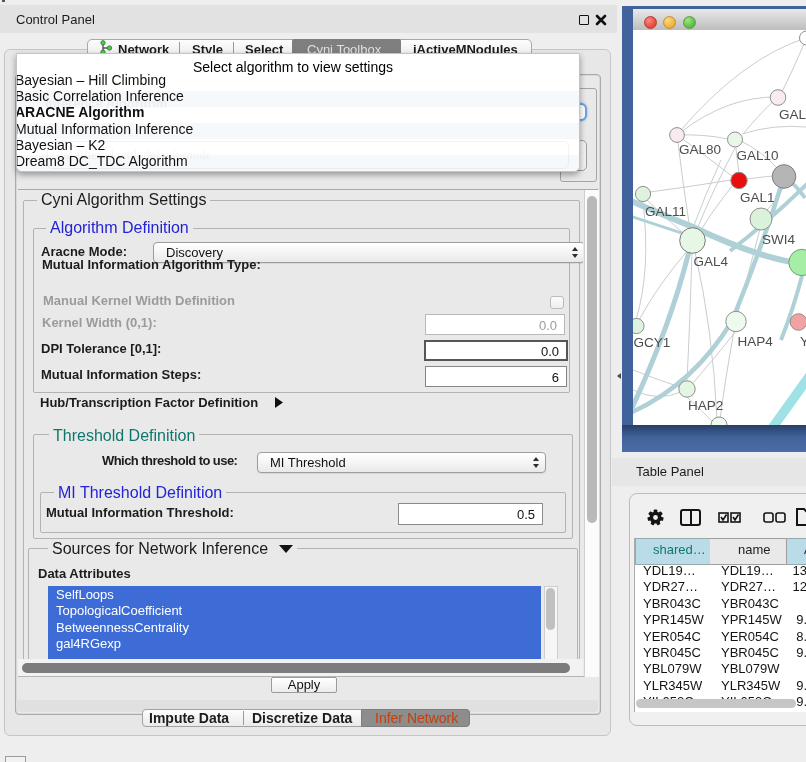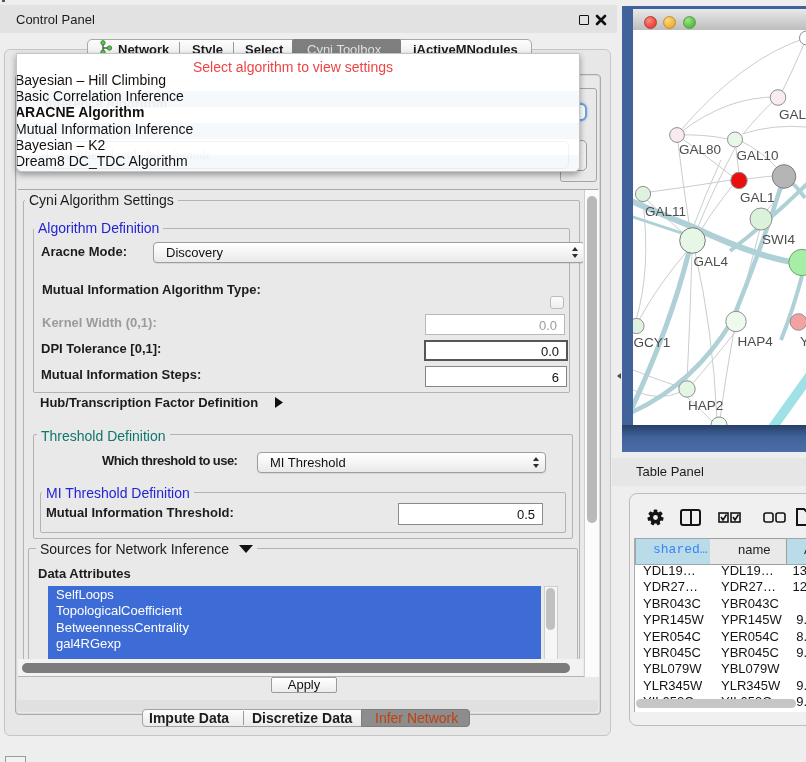--- a/index.html
+++ b/index.html
@@ -17,21 +17,21 @@
 .arrs{position:absolute;right:5px;top:3px;width:7px;height:13px;}
 .arrs:before{content:"";position:absolute;left:0px;top:1px;border-left:3.2px solid transparent;
   border-right:3.2px solid transparent;border-bottom:4.5px solid #2e2e2e;}
 .arrs:after{content:"";position:absolute;left:0px;bottom:1px;border-left:3.2px solid transparent;
   border-right:3.2px solid transparent;border-top:4.5px solid #2e2e2e;}
 
 .tf{position:absolute;background:#fff;font-size:13px;text-align:right;color:#111;}
 .tf span{position:absolute;right:7px;top:50%;transform:translateY(-50%);}
 
 .grp{position:absolute;border:1px solid #b3b3b3;border-radius:2px;}
-.gt{position:absolute;font-size:14px;line-height:14px;height:13px;background:#e9e9e9;padding:0 4px;white-space:nowrap;}
+.gt{position:absolute;font-size:16px;line-height:14px;height:13px;background:#e9e9e9;padding:0 4px;white-space:nowrap;margin-left:12px;}
 </style>
 </head>
 <body>
 <div id="root">
 
   <div class="abs" style="left:2px;top:0;width:3px;height:2px;background:#555;"></div>
   <div class="abs" style="left:0;top:5px;width:617px;height:28px;background:#e2e2e2;"></div>
   <div class="lbl" style="left:16px;top:12px;">Control Panel</div>
 
   <div class="abs" style="left:579px;top:15px;width:8px;height:8px;border:1.5px solid #111;border-radius:1px;"></div>
@@ -58,22 +58,23 @@
 
     <div class="grp" style="left:15px;top:45px;width:535px;height:163px;"></div>
     <div class="gt" style="left:16px;top:38px;color:#2323d6;">Algorithm Definition</div>
 
     <div class="lbl b" style="left:23px;top:61px;">Aracne Mode:</div>
     <div class="combo" style="left:115px;top:59px;width:430px;">
         <span class="ct">Discovery</span>
         <span class="arrs"></span>
       </div>
 
-    <div class="lbl b" style="left:24px;top:99px;">Mutual Information Algorithm Type:</div>
-
+    <div class="lbl b" style="left:24px;top:74px;">Mutual Information Algorithm Type:</div>
+
+    <div class="lbl b dis" style="left:25px;top:110px;">Manual Kernel Width Definition</div>
     <div class="abs" style="left:532px;top:113px;width:12px;height:11px;border:1px solid #bcbcbc;
          border-radius:3px;background:linear-gradient(#fdfdfd,#ededed);"></div>
 
     <div class="lbl b dis" style="left:24px;top:132px;">Kernel Width (0,1):</div>
     <div class="tf" style="left:407px;top:131px;width:138px;height:19px;border:1px solid #b9b9b9;">
         <span class="dis">0.0</span>
       </div>
 
     <div class="lbl b" style="left:23px;top:158px;">DPI Tolerance [0,1]:</div>
     <div class="tf" style="left:406px;top:157px;width:140px;height:17px;border:2px solid #565656;">
@@ -163,21 +164,21 @@
   <div class="abs" style="left:233px;top:42px;width:1px;height:14px;background:#9a9a9a;"></div>
   <div class="lbl b" style="left:245px;top:42px;">Select</div>
   <div class="lbl" style="left:307px;top:42px;color:#e0e0e0;">Cyni Toolbox</div>
   <div class="lbl b" style="left:413px;top:42px;">jActiveMNodules</div>
 
   <div class="abs" style="left:16px;top:53px;width:562px;height:117px;background:#ffffff;
        border:1px solid #c4c4c4;border-radius:0 0 6px 6px;box-shadow:0 3px 6px rgba(0,0,0,.35);overflow:hidden;">
     <div style="position:absolute;left:0;top:37px;width:100%;height:16px;background:#f6f9fc;"></div>
     <div style="position:absolute;left:0;top:69px;width:100%;height:16px;background:#f6f9fc;"></div>
     <div style="position:absolute;left:0;top:101px;width:100%;height:16px;background:#f6f9fc;border-radius:0 0 6px 6px;"></div>
-    <div class="lbl" style="left:176px;top:5px;color:#ef4444;font-size:14px;">Select algorithm to view settings</div>
+    <div class="lbl" style="left:176px;top:5px;color:#000000;font-size:14px;">Select algorithm to view settings</div>
     <div style="position:absolute;left:28px;top:42px;font-size:13px;color:rgba(60,60,60,0.06);font-weight:bold;">Inference Algorithm</div>
     <div style="position:absolute;left:30px;top:87px;width:520px;height:26px;border:1px solid rgba(100,100,100,0.08);border-radius:5px;"></div>
     <div style="position:absolute;left:40px;top:93px;font-size:13px;color:rgba(60,60,60,0.05);font-family:Liberation Serif, serif;">gal filtered with default mode</div>
     <div style="position:absolute;left:-2px;top:18px;font-size:14px;line-height:16.2px;color:#111;white-space:nowrap;">
       Bayesian – Hill Climbing<br>
       Basic Correlation Inference<br>
       <span class="b">ARACNE Algorithm</span><br>
       Mutual Information Inference<br>
       Bayesian – K2<br>
       Dream8 DC_TDC Algorithm
@@ -312,21 +313,21 @@
   </svg>
 
   <svg class="abs" style="left:796px;top:507px;" width="12" height="20" viewBox="0 0 12 20">
     <path d="M1 2 L8 2 L12 6 L12 18 L1 18 Z" fill="none" stroke="#141414" stroke-width="2"></path>
   </svg>
 
   <div class="abs" style="left:634px;top:538px;width:178px;height:174px;background:#ffffff;border-left:1px solid #ababab;overflow:hidden;">
     <div class="abs" style="left:0;top:0;width:74px;height:25px;background:#b9dce8;border:1px solid #9aa8ae;"></div>
     <div class="abs" style="left:75px;top:0;width:76px;height:25px;background:#e9e9e9;border:1px solid #9e9e9e;border-left:none;"></div>
     <div class="abs" style="left:152px;top:0;width:28px;height:25px;background:#b9dce8;border:1px solid #9aa8ae;border-left:none;"></div>
-    <div class="lbl" style="left:18px;top:4px;color:#3b82f6;font-family:Liberation Mono, monospace;">shared…</div>
+    <div class="lbl" style="left:18px;top:4px;color:#0f766e;">shared…</div>
     <div class="lbl" style="left:103px;top:4px;color:#222;">name</div>
     <div class="lbl" style="left:169px;top:4px;color:#222;">A</div>
     <div style="position:absolute;left:8px;top:25px;font-size:13px;line-height:16.4px;color:#141414;">
       YDL19…<br>YDR27…<br>YBR043C<br>YPR145W<br>YER054C<br>YBR045C<br>YBL079W<br>YLR345W<br>YIL053C</div>
     <div style="position:absolute;left:86px;top:25px;font-size:13px;line-height:16.4px;color:#141414;">
       YDL19…<br>YDR27…<br>YBR043C<br>YPR145W<br>YER054C<br>YBR045C<br>YBL079W<br>YLR345W<br>YIL053C</div>
     <div style="position:absolute;left:110px;width:62px;text-align:right;top:25px;font-size:13px;line-height:16.4px;color:#141414;">
       13<br>12<br><br>9.<br>8.<br>9.<br><br>9.<br>9.</div>
   </div>
 

